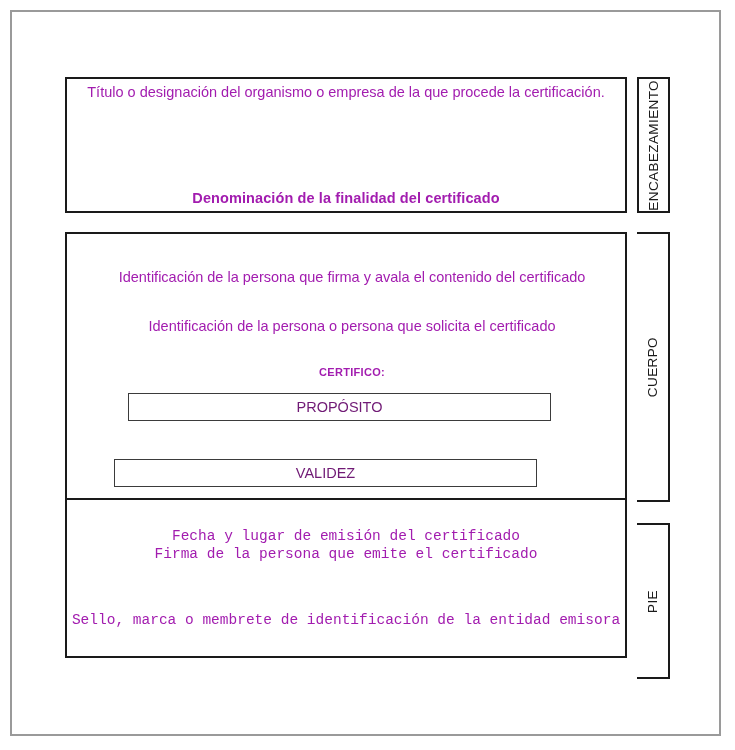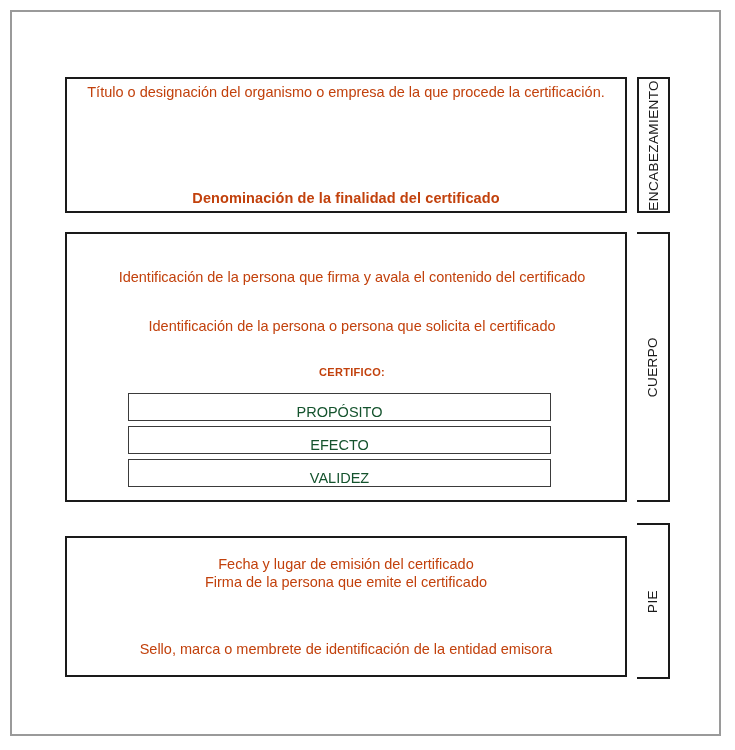--- a/index.html
+++ b/index.html
@@ -65,42 +65,42 @@
     white-space: nowrap;
     color: #1a1a1a;
   }
 
   
   .line {
     font-size: 14.5px;
     line-height: 1.25;
     text-align: left;
     white-space: nowrap;
-    color: #c2410c;
+    color: #a21caf;
   }
   .line.bold {
     font-weight: bold;
     letter-spacing: 0.1px;
     margin-top: 44px;
   }
   .line.certifico {
     font-weight: bold;
     font-size: 11px;
     letter-spacing: 0.3px;
   }
 
   
   .item-box {
     border: 1.5px solid #3b3b3b;
     background: #ffffff;
     display: flex;
-    align-items: flex-end;
+    align-items: center;
     justify-content: center;
     font-size: 14.5px;
-    color: #14532d;
+    color: #701a75;
     white-space: nowrap;
   }
 </style>
 </head>
 <body>
 
 <div id="page">
 
   <div class="abs section-box" style="left:53px; top:65px; width:562px; height:136px;">
     <div class="line" style="margin-bottom:44px;">Título o designación del organismo o empresa de la que procede la certificación.</div>
@@ -113,34 +113,31 @@
 
   <div class="abs section-box" style="left:53px; top:220px; width:562px; height:270px; justify-content:flex-start;padding-left:12px;">
     <div class="line" style="margin-top:34px;">Identificación de la persona que firma y avala el contenido del certificado</div>
     <div class="line" style="margin-top:31px;">Identificación de la persona o persona que solicita el certificado</div>
     <div class="line certifico" style="margin-top:31px;">CERTIFICO:</div>
 
     <div class="item-box" style="position:absolute; left:61px; top:159px; width:421px; height:26px;">
         <span>PROPÓSITO</span>
       </div>
 
-    <div class="item-box" style="position:absolute; left:61px; top:192px; width:421px; height:26px;">
-        <span>EFECTO</span>
-      </div>
 
-    <div class="item-box" style="position:absolute; left:61px; top:225px; width:421px; height:26px;">
+    <div class="item-box" style="position:absolute; left:47px; top:225px; width:421px; height:26px;">
         <span>VALIDEZ</span>
       </div>
   </div>
 
   <div class="abs bracket open-left" style="left:625px; top:220px; width:33px; height:270px;">
     <span class="bracket-label">CUERPO</span>
   </div>
 
-  <div class="abs section-box" style="left:53px; top:524px; width:562px; height:141px;">
+  <div class="abs section-box" style="left:53px; top:486px; width:562px; height:160px;font-family:Liberation Mono, monospace;">
     <div class="line">Fecha y lugar de emisión del certificado</div>
     <div class="line" style="">Firma de la persona que emite el certificado</div>
     <div class="line" style="margin-top:48px;">Sello, marca o membrete de identificación de la entidad emisora</div>
   </div>
 
   <div class="abs bracket open-left" style="left:625px; top:511px; width:33px; height:156px;">
     <span class="bracket-label">PIE</span>
   </div>
 
 </div>

